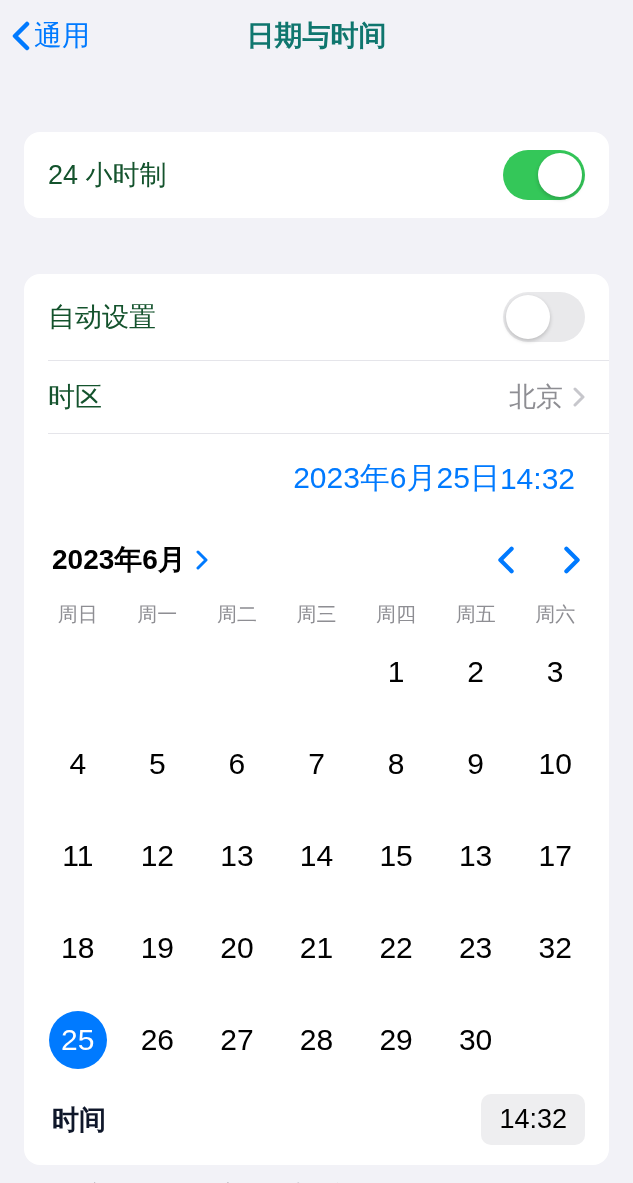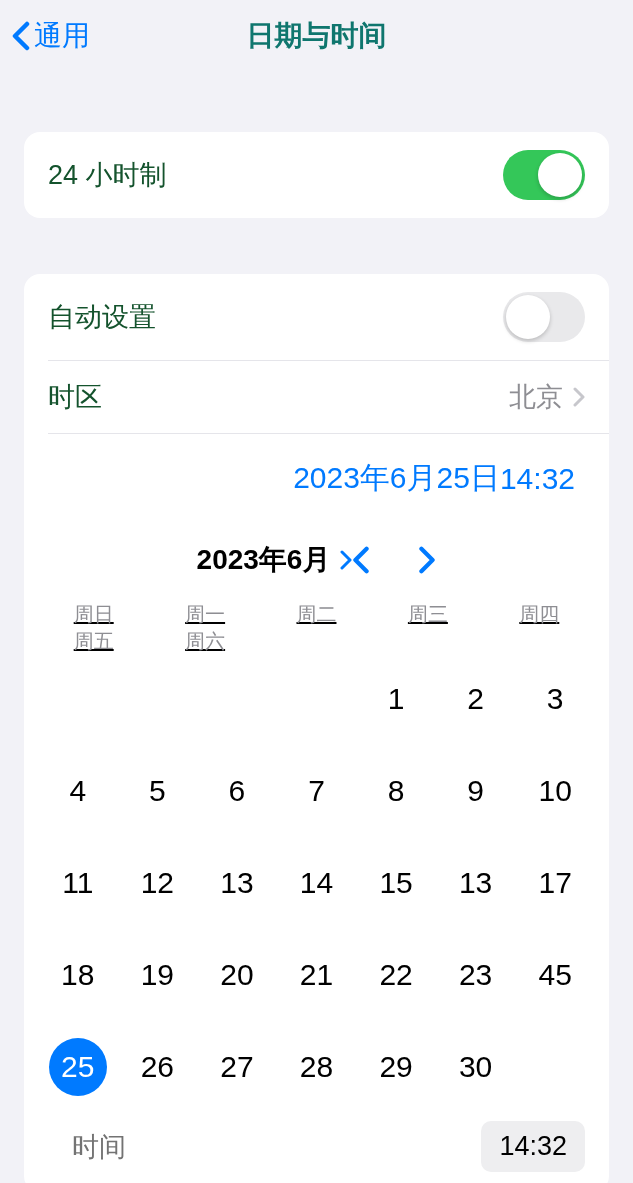--- a/index.html
+++ b/index.html
@@ -116,21 +116,21 @@
       color: #007aff;
       font-size: 30px;
     }
     .time-value {
       color: #007aff;
       font-size: 30px;
     }
     .month-nav {
       display: flex;
       align-items: center;
-      justify-content: center;
+      justify-content: space-between;
       padding: 24px 28px 14px 28px;
     }
     .month-label-wrap {
       display: flex;
       align-items: center;
       cursor: pointer;
     }
     .month-label {
       font-size: 28px;
       font-weight: 600;
@@ -145,23 +145,22 @@
       display: flex;
       gap: 48px;
     }
     .nav-arrow {
       cursor: pointer;
       width: 18px;
       height: 28px;
     }
     .weekday-header {
       display: grid;
-      grid-template-columns: repeat(5, 1fr);
+      grid-template-columns: repeat(7, 1fr);
       padding: 8px 14px 8px 14px;
-      text-decoration: underline;
     }
     .weekday {
       text-align: center;
       font-size: 20px;
       color: #8e8e93;
       font-weight: 500;
     }
     .calendar-grid {
       display: grid;
       grid-template-columns: repeat(7, 1fr);
@@ -195,23 +194,22 @@
       font-weight: 400;
     }
     .time-row {
       display: flex;
       align-items: center;
       justify-content: space-between;
       padding: 10px 24px 20px 28px;
     }
     .time-label {
       font-size: 27px;
-      font-weight: 400;
-      color: #737373;
-      margin-left: 20px;
+      font-weight: 700;
+      color: #0f172a;
     }
     .time-picker {
       background: #eeeef0;
       border-radius: 10px;
       padding: 10px 18px;
       font-size: 27px;
       color: #000;
       cursor: pointer;
     }
     .footer-note {
@@ -360,21 +358,21 @@
       <div class="day-cell">
         <span class="day-num">21</span>
       </div>
       <div class="day-cell">
         <span class="day-num">22</span>
       </div>
       <div class="day-cell">
         <span class="day-num">23</span>
       </div>
       <div class="day-cell">
-        <span class="day-num">45</span>
+        <span class="day-num">32</span>
       </div>
       <div class="day-cell selected">
         <span class="day-num">25</span>
       </div>
       <div class="day-cell">
         <span class="day-num">26</span>
       </div>
       <div class="day-cell">
         <span class="day-num">27</span>
       </div>

